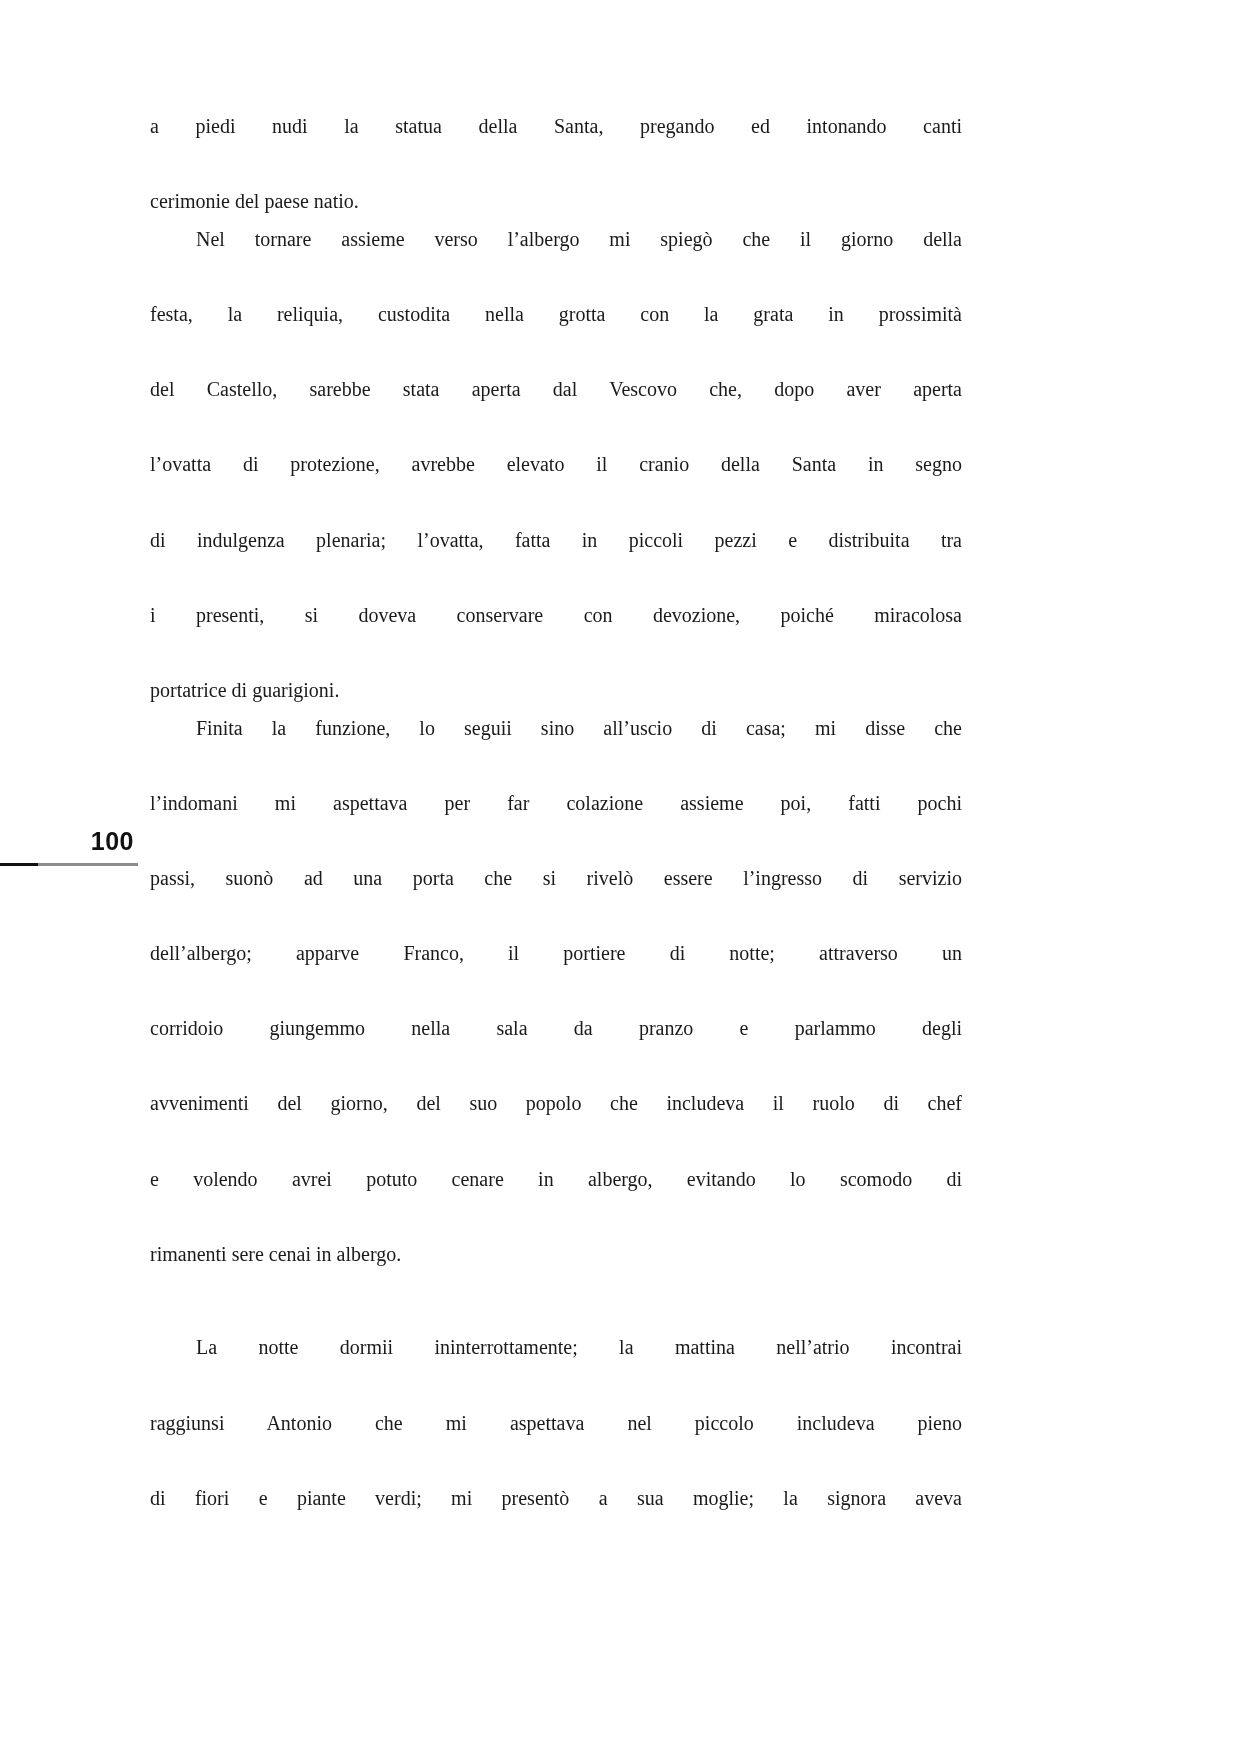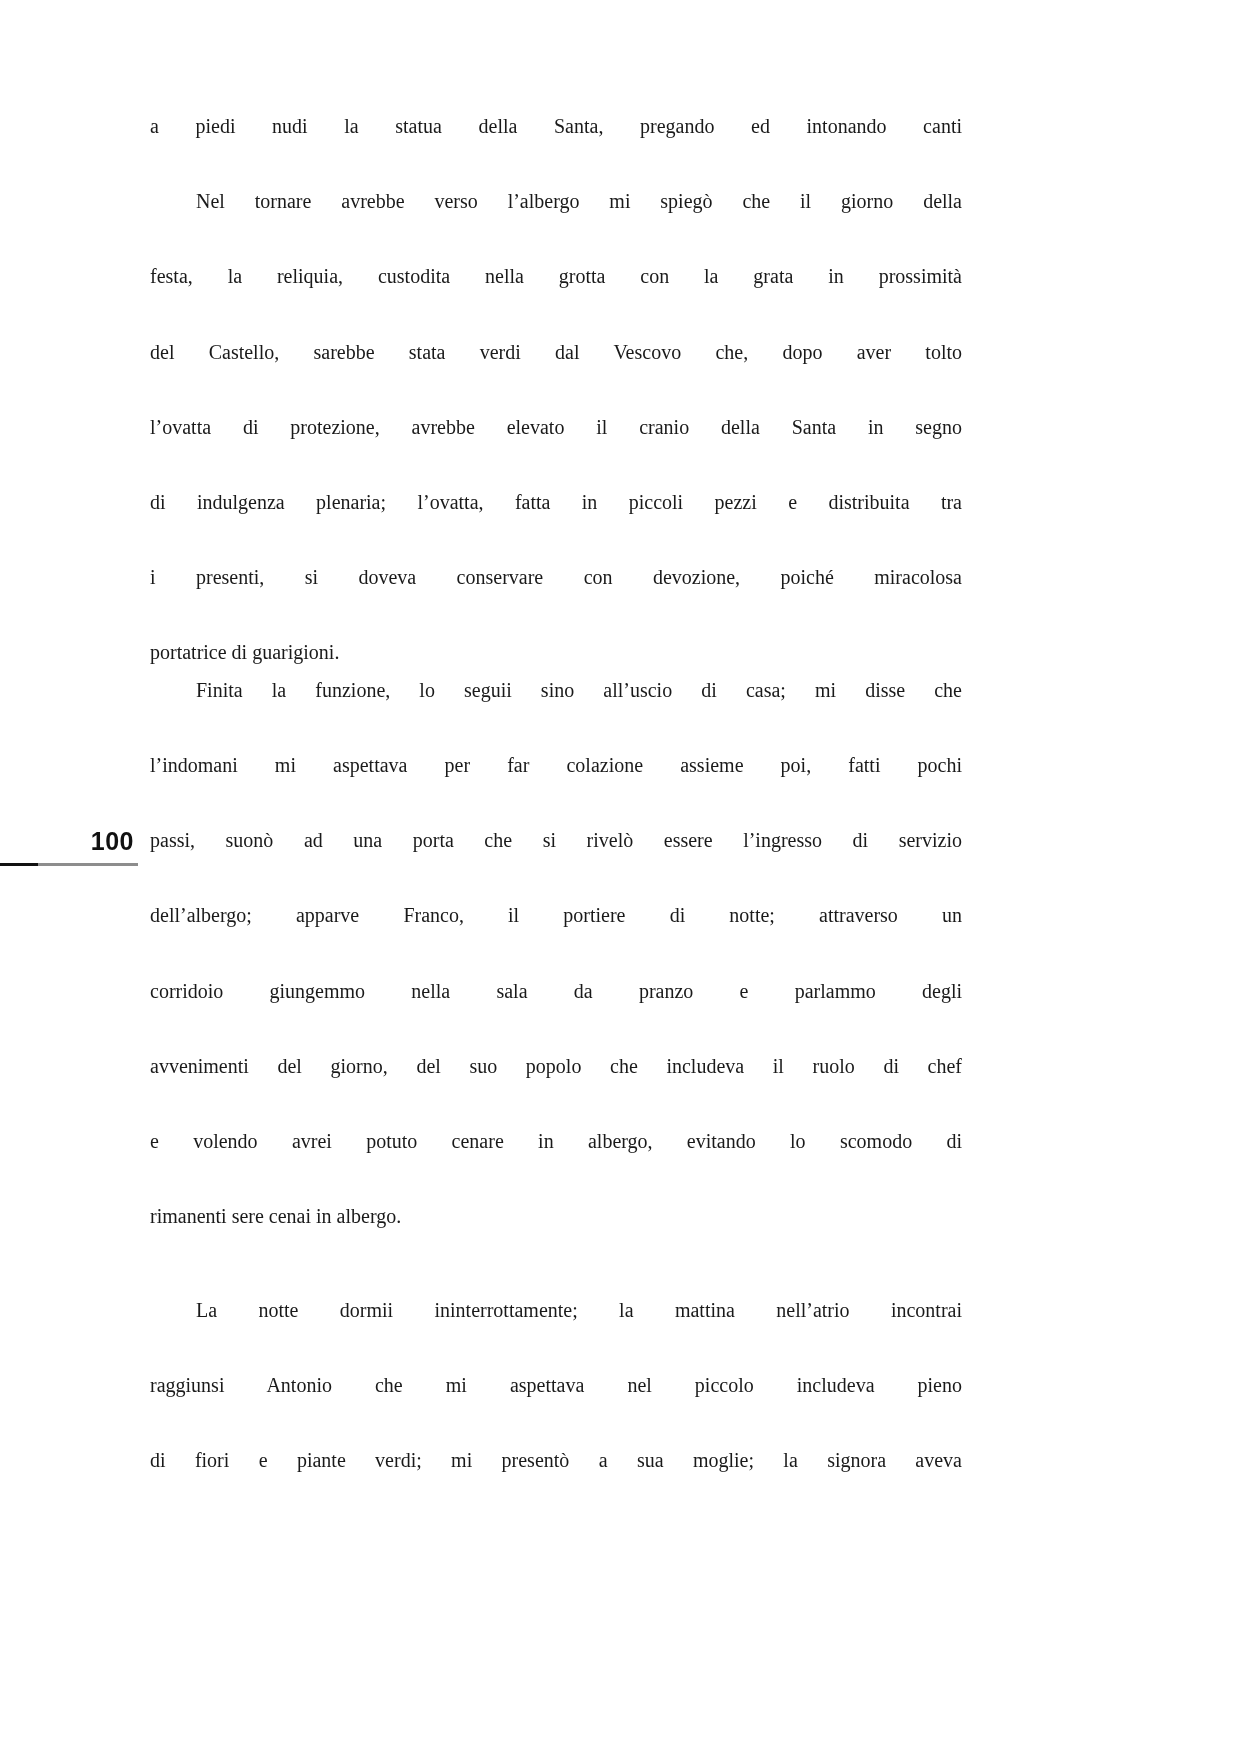--- a/index.html
+++ b/index.html
@@ -112,26 +112,27 @@
       <div class="seg-dark"></div>
       <div class="seg-light"></div>
     </div>
   </div>
 
   <div class="text-column">
 
     <div>
       <p class="para stretch-all">
         <span class="jline">a piedi nudi la statua della Santa, pregando ed intonando canti</span>
+        <span class="jline nostretch">cerimonie del paese natio.</span>
       </p>
 
       <p class="para stretch-all">
-        <span class="jline" style="text-indent:46px">Nel tornare avrebbe verso l’albergo mi spiegò che il giorno della</span>
+        <span class="jline" style="text-indent:46px">Nel tornare assieme verso l’albergo mi spiegò che il giorno della</span>
         <span class="jline">festa, la reliquia, custodita nella grotta con la grata in prossimità</span>
-        <span class="jline">del Castello, sarebbe stata verdi dal Vescovo che, dopo aver tolto</span>
+        <span class="jline">del Castello, sarebbe stata aperta dal Vescovo che, dopo aver aperta</span>
         <span class="jline">l’ovatta di protezione, avrebbe elevato il cranio della Santa in segno</span>
         <span class="jline">di indulgenza plenaria; l’ovatta, fatta in piccoli pezzi e distribuita tra</span>
         <span class="jline">i presenti, si doveva conservare con devozione, poiché miracolosa</span>
         <span class="jline nostretch">portatrice di guarigioni.</span>
       </p>
 
       <p class="para stretch-all">
         <span class="jline" style="text-indent:46px">Finita la funzione, lo seguii sino all’uscio di casa; mi disse che</span>
         <span class="jline">l’indomani mi aspettava per far colazione assieme poi, fatti pochi</span>
         <span class="jline">passi, suonò ad una porta che si rivelò essere l’ingresso di servizio</span>

